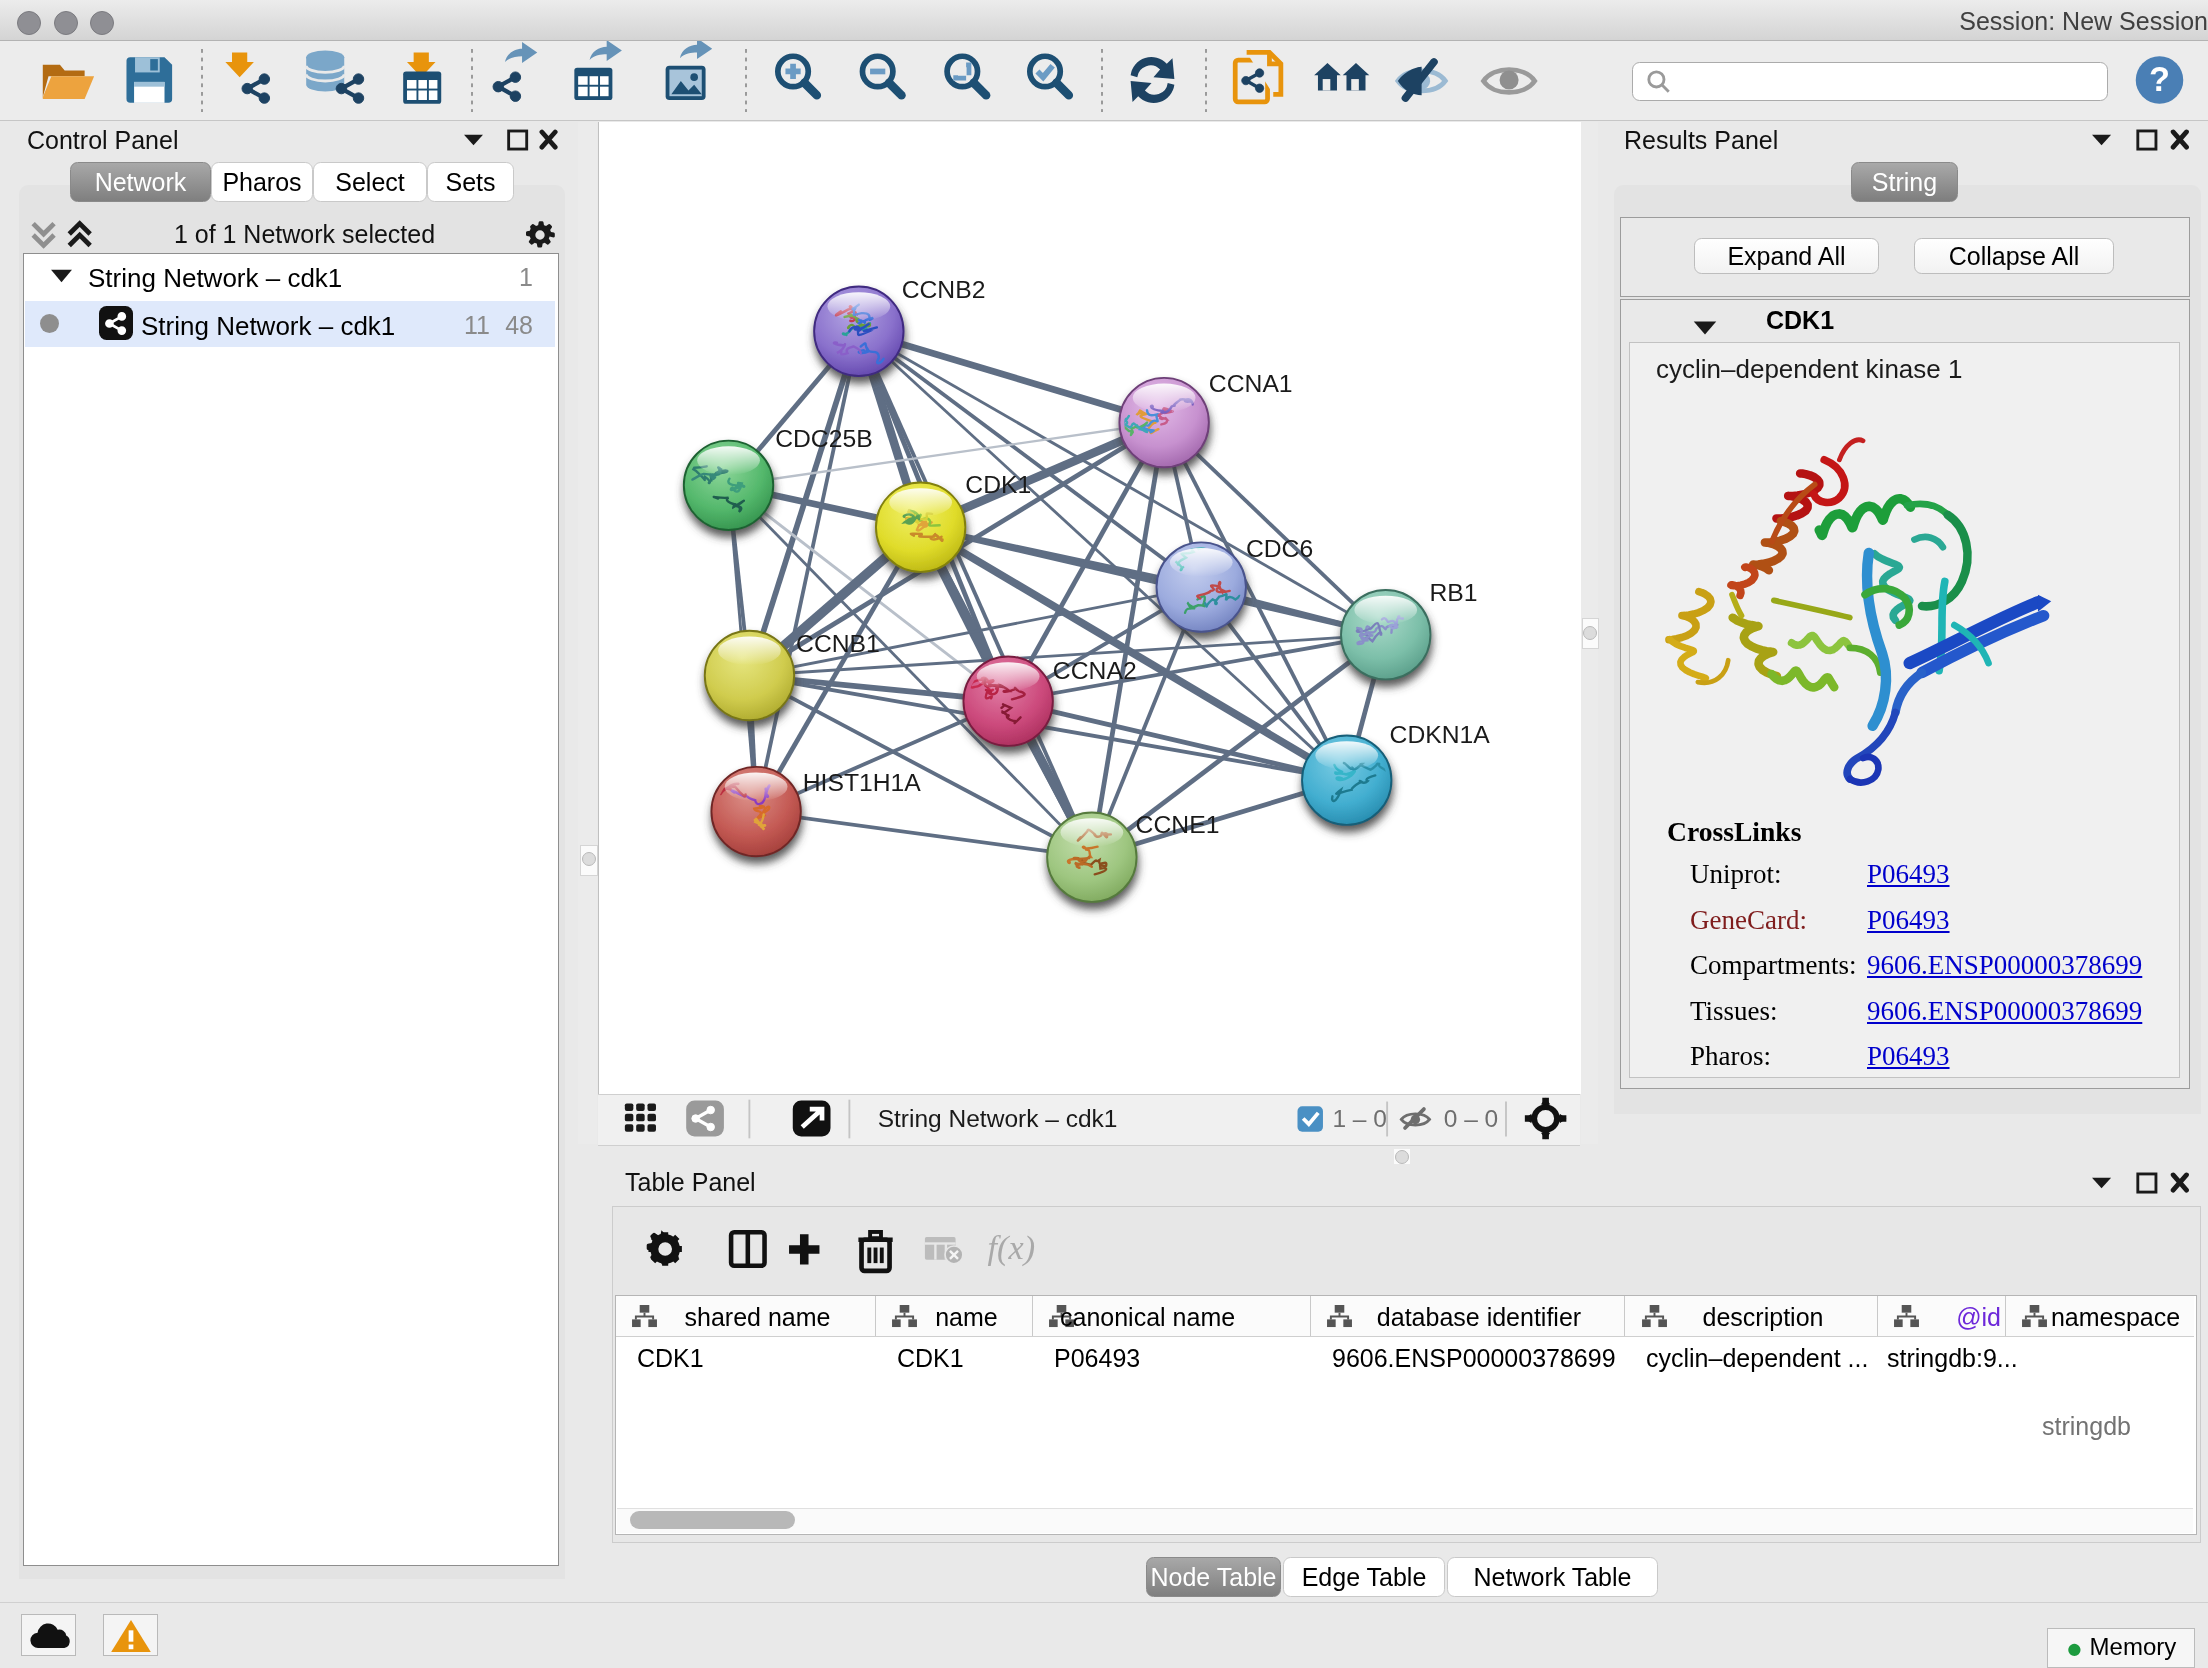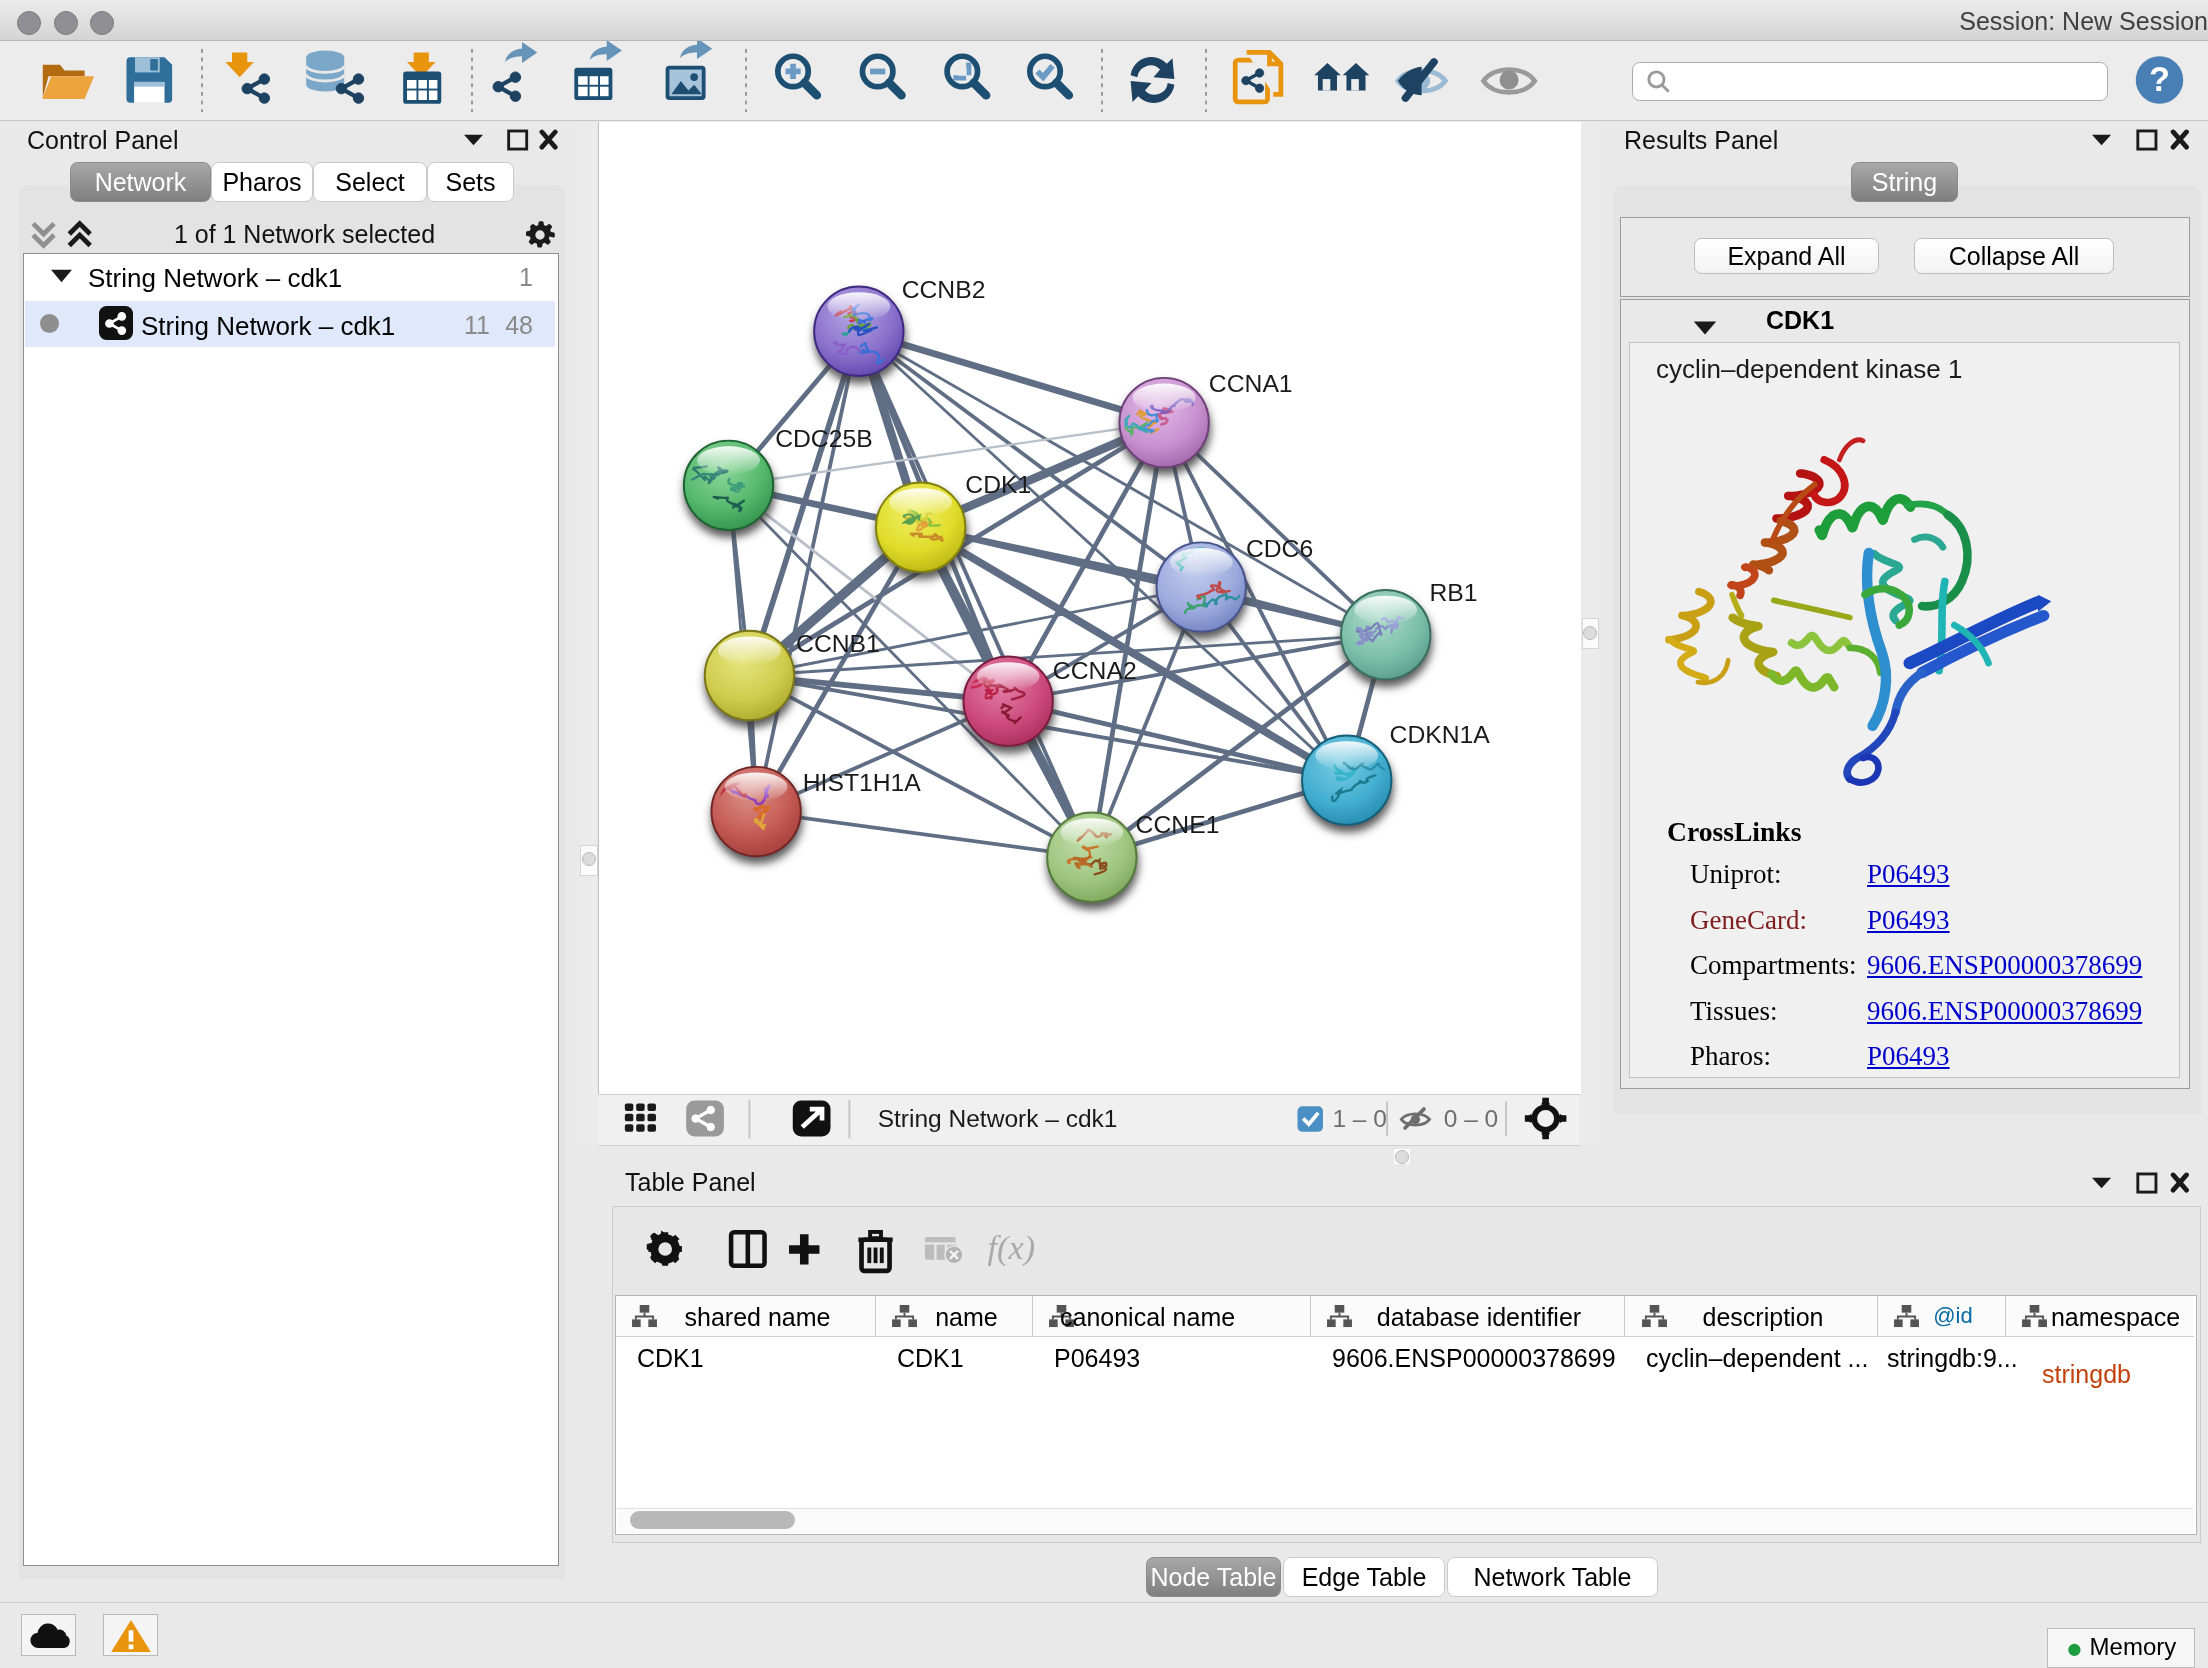--- a/index.html
+++ b/index.html
@@ -778,38 +778,38 @@
 <div class="abs" style="left:1653px;top:1303px;width:220px;text-align:center;font-size:25px;color:#000;white-space:nowrap;overflow:hidden;">description</div>
 <div class="abs" style="left:2005px;top:1296px;width:1px;height:40px;background:#c9c9c9;"></div>
 <svg class="abs" style="left:1894px;top:1305px;" width="25" height="23" viewBox="0 0 26 24">
 <g fill="#555">
       <rect x="8" y="0" width="10" height="8"></rect>
       <rect x="0" y="15" width="9" height="8"></rect>
       <rect x="17" y="15" width="9" height="8"></rect>
 <path d="M13,8 L13,12 M4,15 L4,12 L22,12 L22,15" stroke="#555" stroke-width="2" fill="none"></path>
     </g>
   </svg>
-<div class="abs" style="left:1905px;top:1303px;width:96px;text-align:center;font-size:22px;color:#0369a1;white-space:nowrap;overflow:hidden;">@id</div>
+<div class="abs" style="left:1905px;top:1303px;width:96px;text-align:right;font-size:25px;color:#6d28d9;white-space:nowrap;overflow:hidden;">@id</div>
 <svg class="abs" style="left:2022px;top:1305px;" width="25" height="23" viewBox="0 0 26 24">
 <g fill="#555">
       <rect x="8" y="0" width="10" height="8"></rect>
       <rect x="0" y="15" width="9" height="8"></rect>
       <rect x="17" y="15" width="9" height="8"></rect>
 <path d="M13,8 L13,12 M4,15 L4,12 L22,12 L22,15" stroke="#555" stroke-width="2" fill="none"></path>
     </g>
   </svg>
 <div class="abs" style="left:2033px;top:1303px;width:165px;text-align:center;font-size:25px;color:#000;white-space:nowrap;overflow:hidden;">namespace</div>
 
 <div class="abs" style="left:637px;top:1344px;font-size:25px;color:#000;">CDK1</div>
 <div class="abs" style="left:897px;top:1344px;font-size:25px;color:#000;">CDK1</div>
 <div class="abs" style="left:1054px;top:1344px;font-size:25px;color:#000;">P06493</div>
 <div class="abs" style="left:1332px;top:1344px;font-size:25px;color:#000;">9606.ENSP00000378699</div>
 <div class="abs" style="left:1646px;top:1344px;font-size:25px;color:#000;">cyclin–dependent ...</div>
 <div class="abs" style="left:1887px;top:1344px;font-size:25px;color:#000;">stringdb:9...</div>
-<div class="abs" style="left:2042px;top:1360px;font-size:25px;color:#c2410c;">stringdb</div>
+<div class="abs" style="left:2042px;top:1412px;font-size:25px;color:#737373;">stringdb</div>
 
 <div class="abs" style="left:617px;top:1508px;width:1576px;height:24px;background:#fafafa;border-top:1px solid #e0e0e0;"></div>
 <div class="abs" style="left:630px;top:1511px;width:165px;height:18px;border-radius:9.5px;background:#b8b8b8;"></div>
 
 <div class="abs tab tabsel" style="left:1146px;top:1557px;width:133px;">Node Table</div>
 <div class="abs tab" style="left:1283px;top:1557px;width:160px;">Edge Table</div>
 <div class="abs tab" style="left:1447px;top:1557px;width:209px;">Network Table</div>
 
 <div class="abs" id="statusbar"></div>
 <div class="abs sq-btn" style="left:21px;"></div>

